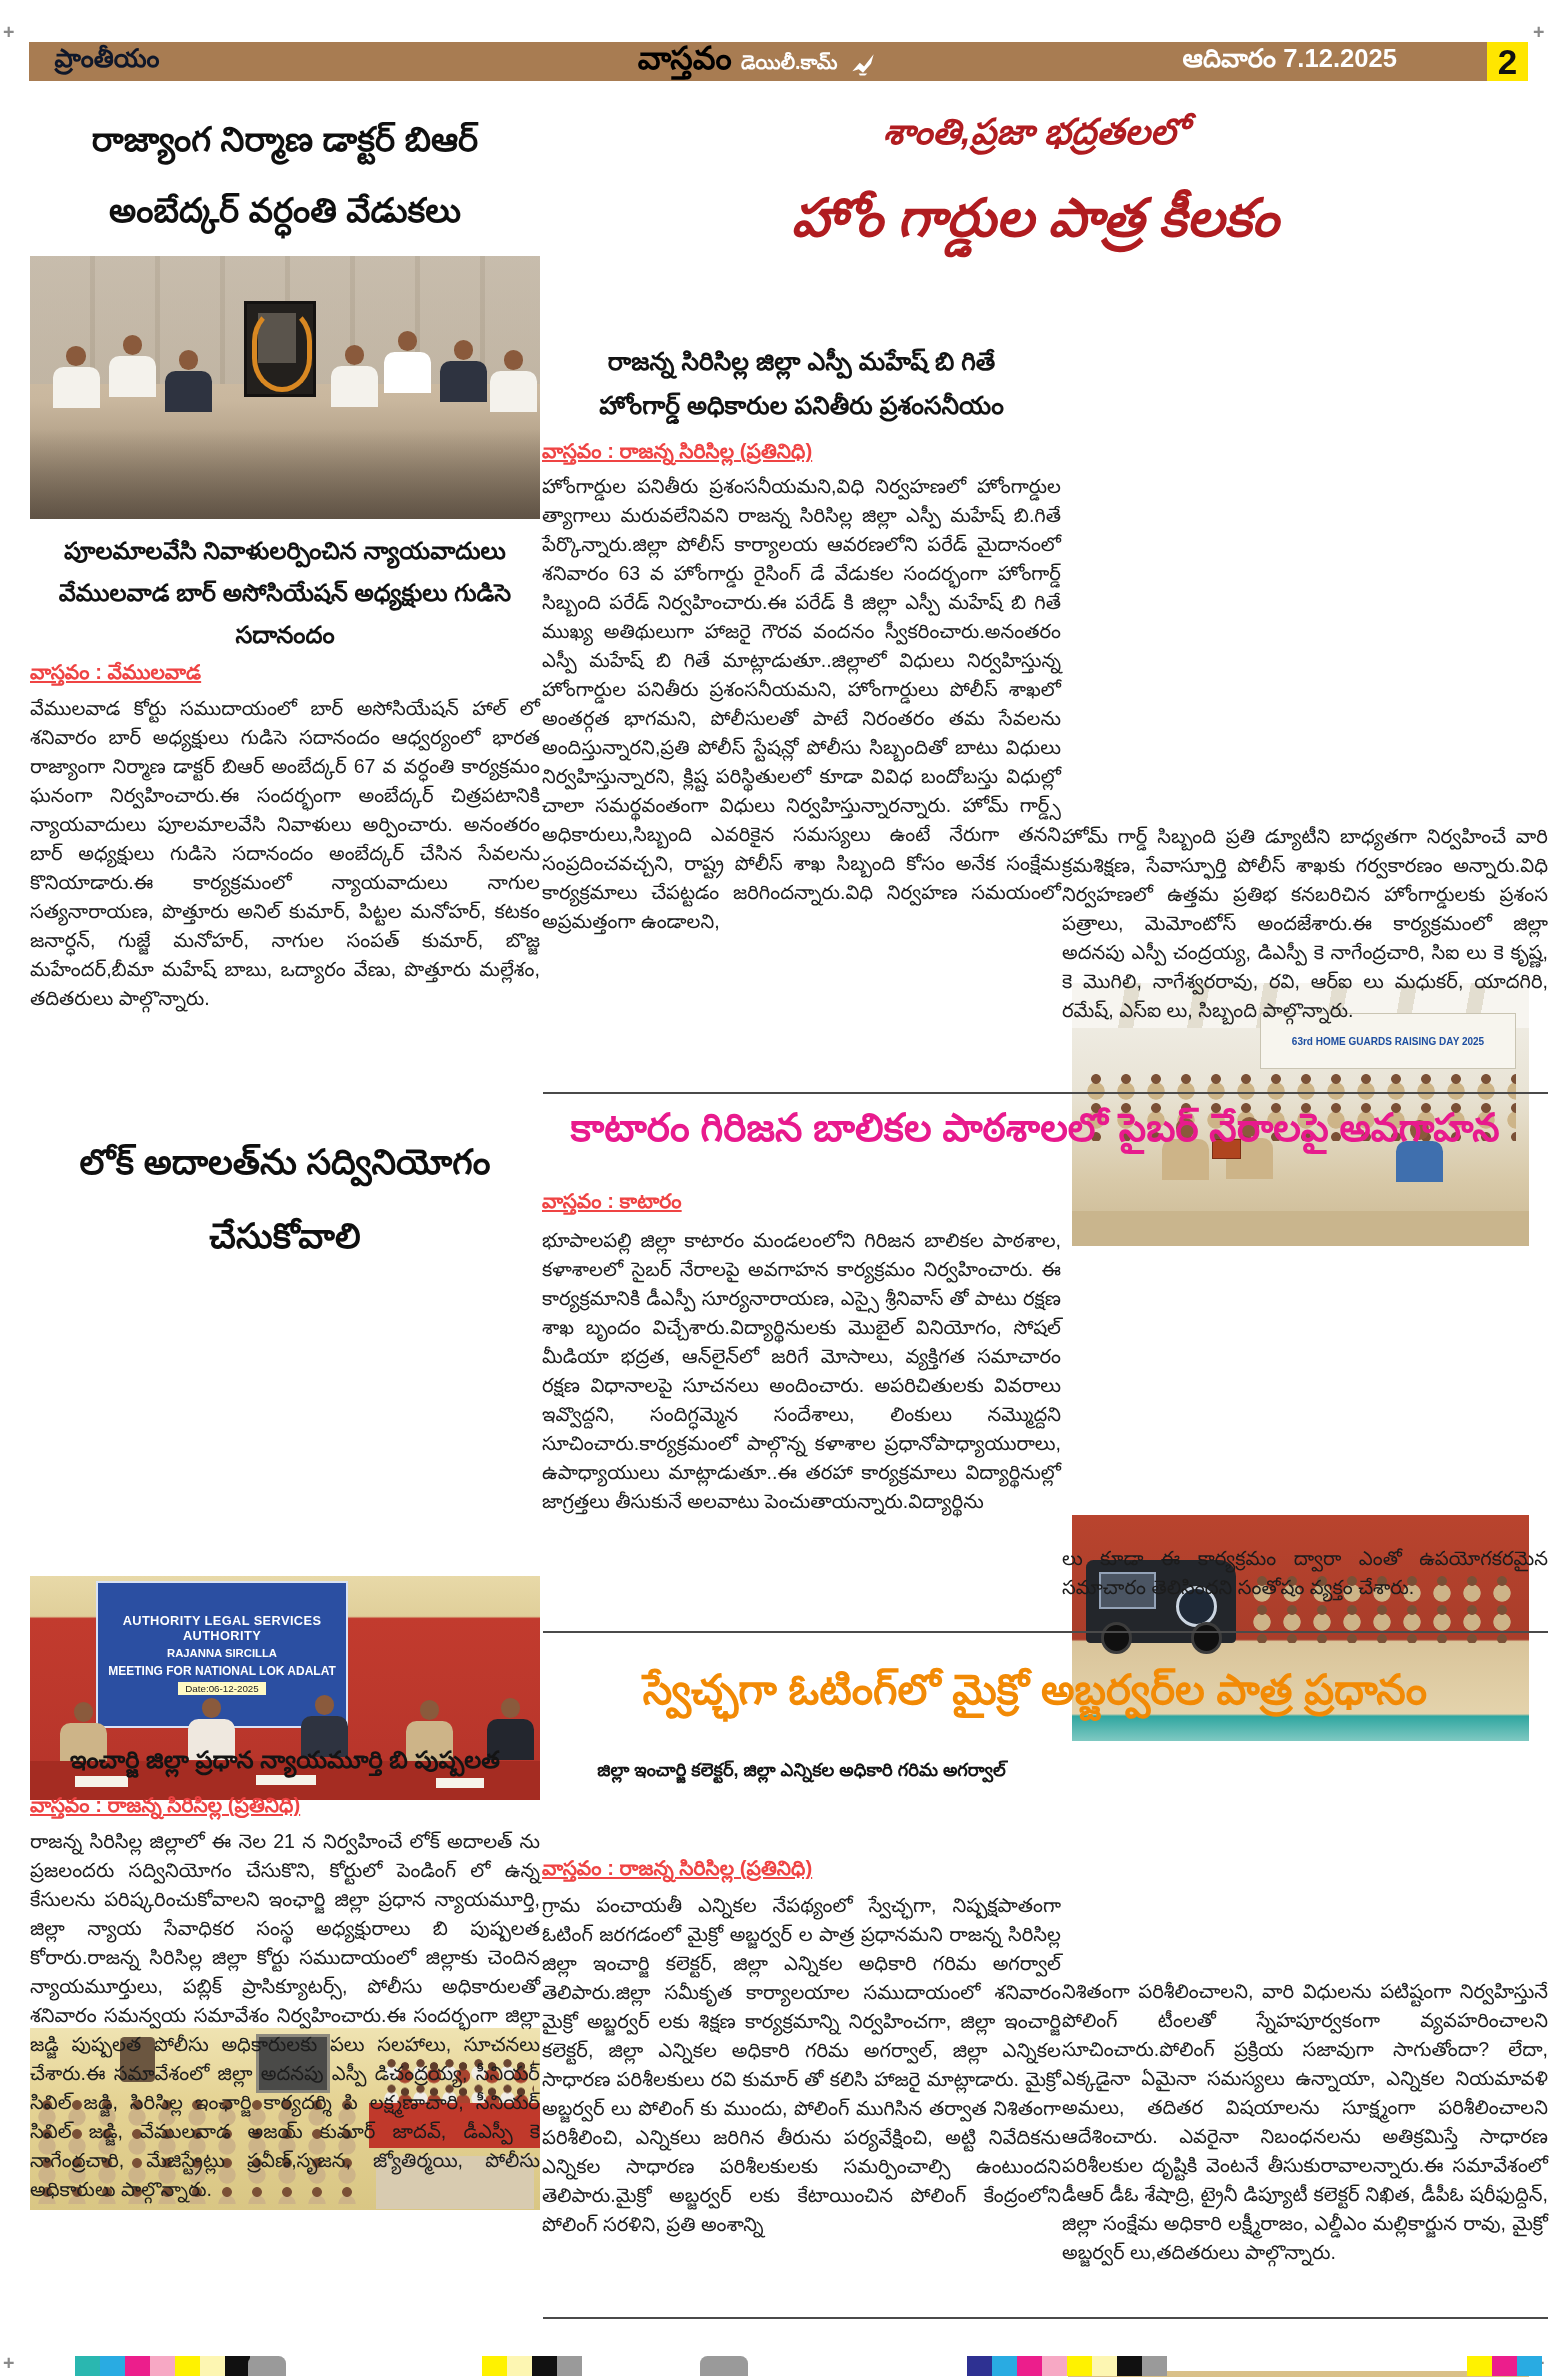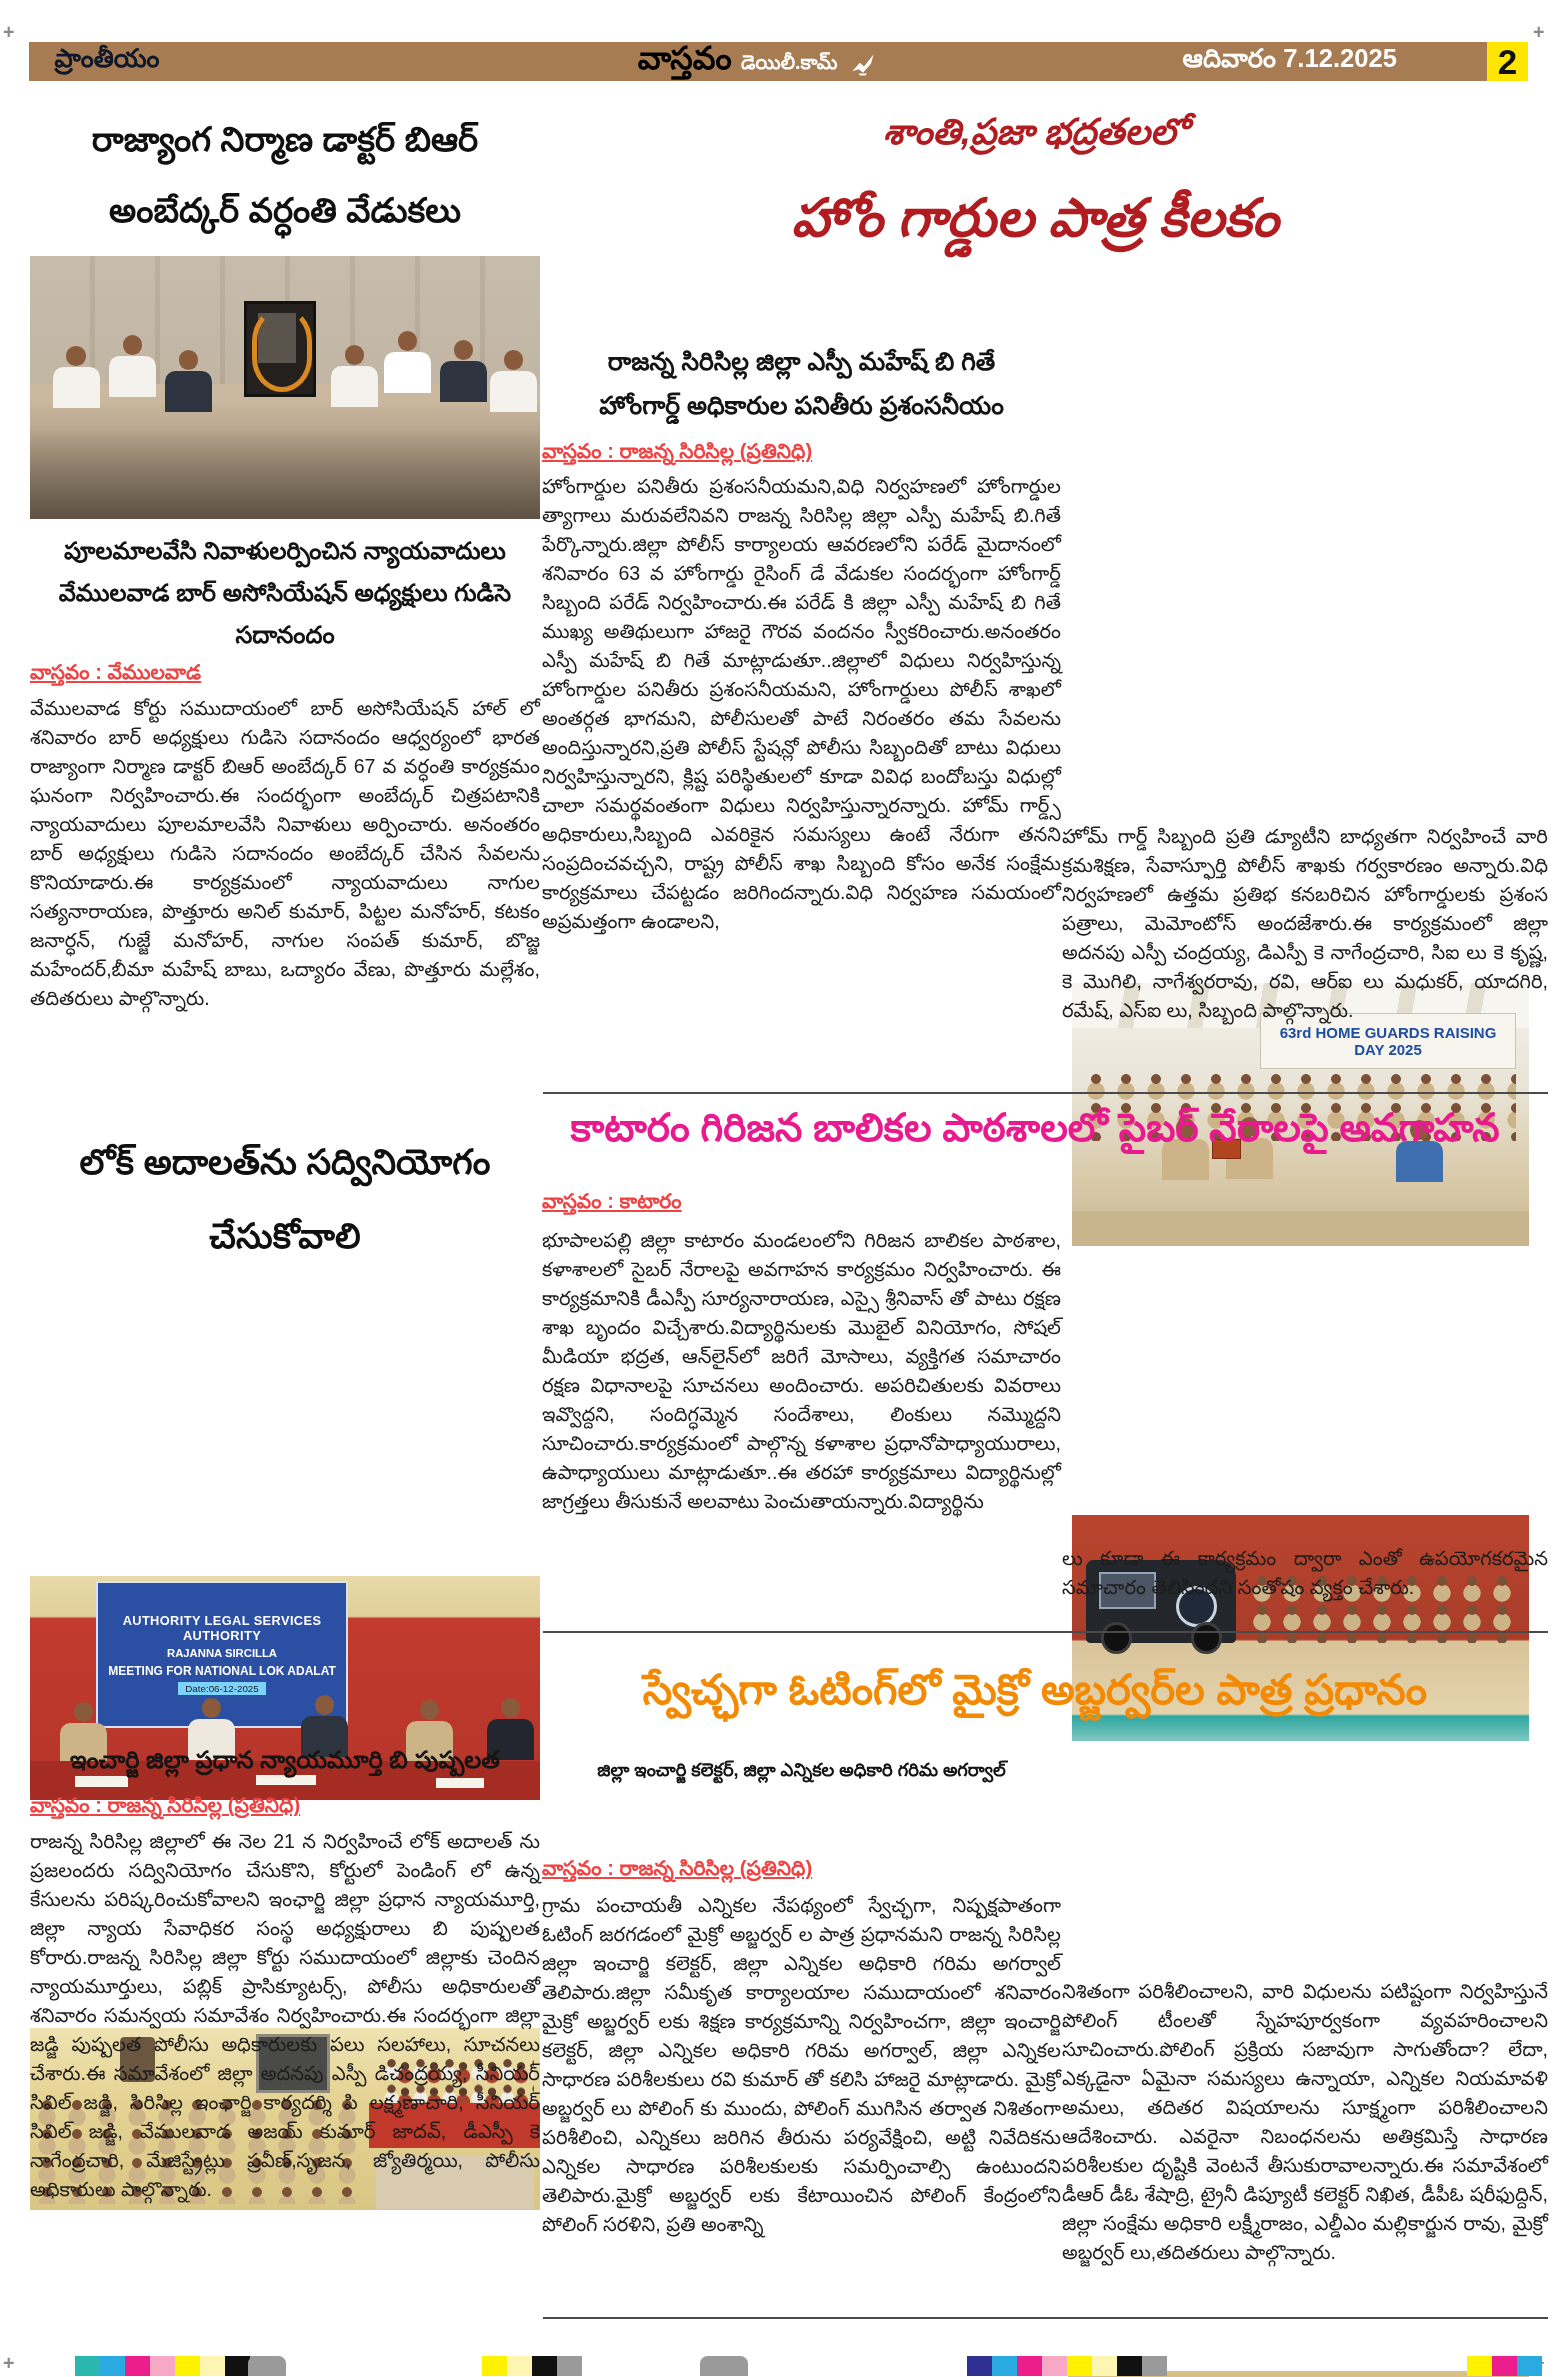--- a/index.html
+++ b/index.html
@@ -42,21 +42,21 @@
      radial-gradient(circle at 21px 18px, #a8432f 6.8px, transparent 7.5px);
      background-size:29px 25.6px;}
   .fig{position:absolute;display:flex;flex-direction:column;align-items:center;}
   .fig .head{width:19.6px;height:19.6px;border-radius:50%;background:#8a5a3c;}
   .fig .torso{width:47px;height:41px;border-radius:10.5px 10.5px 0 0;margin-top:1.5px;}
   .banner-blue{background:#2b4fa2;border:2.3px solid #d9e2f5;color:#fff;text-align:center;
                display:flex;flex-direction:column;justify-content:center;gap:4.5px;}
   .banner-blue .b1{font-size:12.8px;font-weight:bold;letter-spacing:0.4px;}
   .banner-blue .b2{font-size:11.3px;font-weight:bold;}
   .banner-blue .b3{font-size:12px;font-weight:bold;}
-  .banner-blue .b4{font-size:9.8px;background:#7dd3fc;color:#222;align-self:center;padding:0.8px 7.5px;}
+  .banner-blue .b4{font-size:9.8px;background:#fef9c3;color:#222;align-self:center;padding:0.8px 7.5px;}
   .banner-white{background:#f7f5ee;color:#1d4ea0;font-weight:bold;text-align:center;
                 border:1.5px solid #c9c4b2;display:flex;align-items:center;justify-content:center;}
   .jeep{position:absolute;background:#23262b;border-radius:7.5px 16.6px 4.5px 4.5px;}
   .wheel{position:absolute;bottom:-10.5px;width:25.6px;height:25.6px;border-radius:50%;
          background:#101010;border:3.8px solid #3c3c3c;}
 
   
   .marks-strip{position:absolute;left:0;top:2356px;width:1555px;height:21px;}
   .mark-group{position:absolute;top:0;display:flex;}
   .mark-group span{display:block;width:25px;height:19.6px;}
@@ -186,21 +186,21 @@
 
   <div class="abs subhead" style="left:542px;top:340px;width:519px;font-size:25px;">
     <div>రాజన్న సిరిసిల్ల జిల్లా ఎస్పీ మహేష్ బి గితే</div>
     <div>హోంగార్డ్ అధికారుల పనితీరు ప్రశంసనీయం</div>
   </div>
   <div class="abs dateline" style="left:542px;top:440px;width:519px;">వాస్తవం : రాజన్న సిరిసిల్ల (ప్రతినిధి)</div>
   <div class="abs body-text" style="left:542px;top:472px;width:519px;height:594px;">హోంగార్డుల పనితీరు ప్రశంసనీయమని,విధి నిర్వహణలో హోంగార్డుల త్యాగాలు మరువలేనివని రాజన్న సిరిసిల్ల జిల్లా ఎస్పీ మహేష్ బి.గితే పేర్కొన్నారు.జిల్లా పోలీస్ కార్యాలయ ఆవరణలోని పరేడ్ మైదానంలో శనివారం 63 వ హోంగార్డు రైసింగ్ డే వేడుకల సందర్భంగా హోంగార్డ్ సిబ్బంది పరేడ్ నిర్వహించారు.ఈ పరేడ్ కి జిల్లా ఎస్పీ మహేష్ బి గితే ముఖ్య అతిథులుగా హాజరై గౌరవ వందనం స్వీకరించారు.అనంతరం ఎస్పీ మహేష్ బి గితే మాట్లాడుతూ..జిల్లాలో విధులు నిర్వహిస్తున్న హోంగార్డుల పనితీరు ప్రశంసనీయమని, హోంగార్డులు పోలీస్ శాఖలో అంతర్గత భాగమని, పోలీసులతో పాటే నిరంతరం తమ సేవలను అందిస్తున్నారని,ప్రతి పోలీస్ స్టేషన్లో పోలీసు సిబ్బందితో బాటు విధులు నిర్వహిస్తున్నారని, క్లిష్ట పరిస్థితులలో కూడా వివిధ బందోబస్తు విధుల్లో చాలా సమర్థవంతంగా విధులు నిర్వహిస్తున్నారన్నారు. హోమ్ గార్డ్స్ అధికారులు,సిబ్బంది ఎవరికైన సమస్యలు ఉంటే నేరుగా తనని సంప్రదించవచ్చని, రాష్ట్ర పోలీస్ శాఖ సిబ్బంది కోసం అనేక సంక్షేమ కార్యక్రమాలు చేపట్టడం జరిగిందన్నారు.విధి నిర్వహణ సమయంలో అప్రమత్తంగా ఉండాలని,</div>
 
   <div class="abs photo" style="left:1072px;top:314px;width:457px;height:263px;background:linear-gradient(#f2f0ea 0%,#e9e4d6 40%,#d8c9a8 75%,#cbb892 100%);">
     <div class="abs" style="left:0;top:0;width:457px;height:45px;background:repeating-linear-gradient(100deg,#f7f5f0 0 53px,#e3ded0 53px 68px);"></div>
-    <div class="abs banner-white" style="left:188px;top:30px;width:248px;height:48px;font-size:15px;padding:3px;">63rd HOME GUARDS RAISING DAY 2025</div>
+    <div class="abs banner-white" style="left:188px;top:30px;width:248px;height:48px;font-size:10px;padding:3px;">63rd HOME GUARDS RAISING DAY 2025</div>
     <div class="abs crowd-khaki" style="left:15px;top:90px;width:429px;height:68px;"></div>
     <div class="fig" style="left:90px;top:135px;">
         <span class="head"></span>
         <span class="torso" style="background:#cdb488;"></span>
       </div>
     <div class="fig" style="left:154px;top:134px;">
         <span class="head"></span>
         <span class="torso" style="background:#cdb488;"></span>
       </div>
     <div class="abs" style="left:140px;top:156px;width:27px;height:18px;background:#b0451f;border:1.5px solid #7c2d12;"></div>

